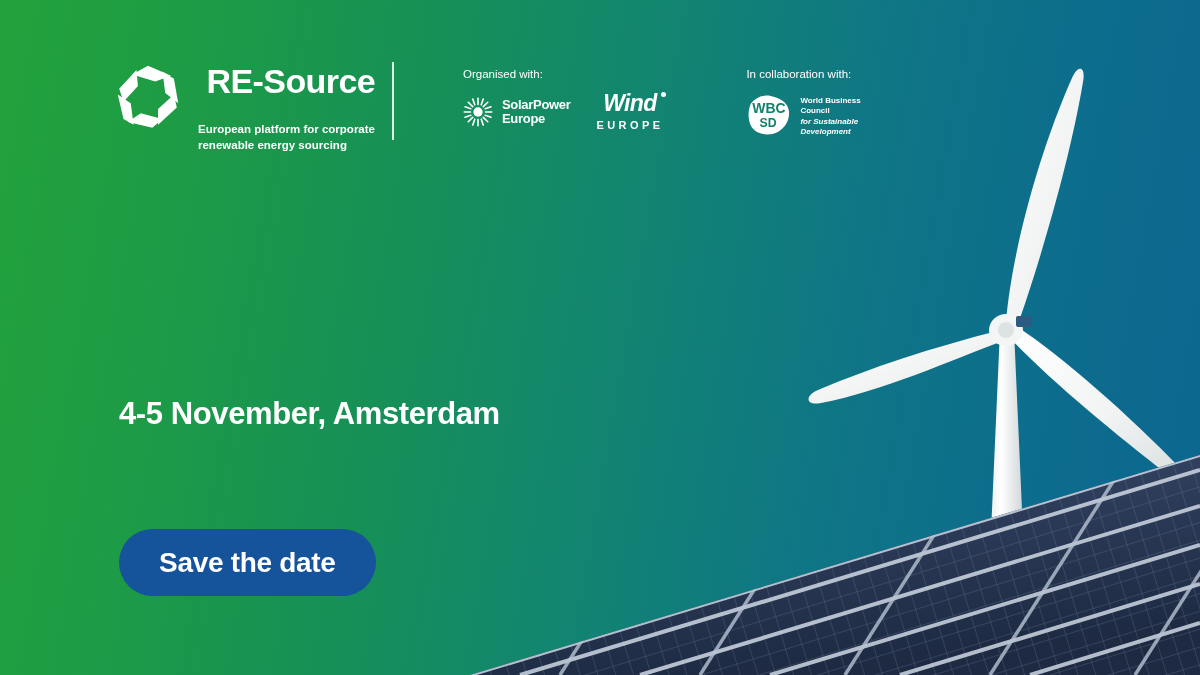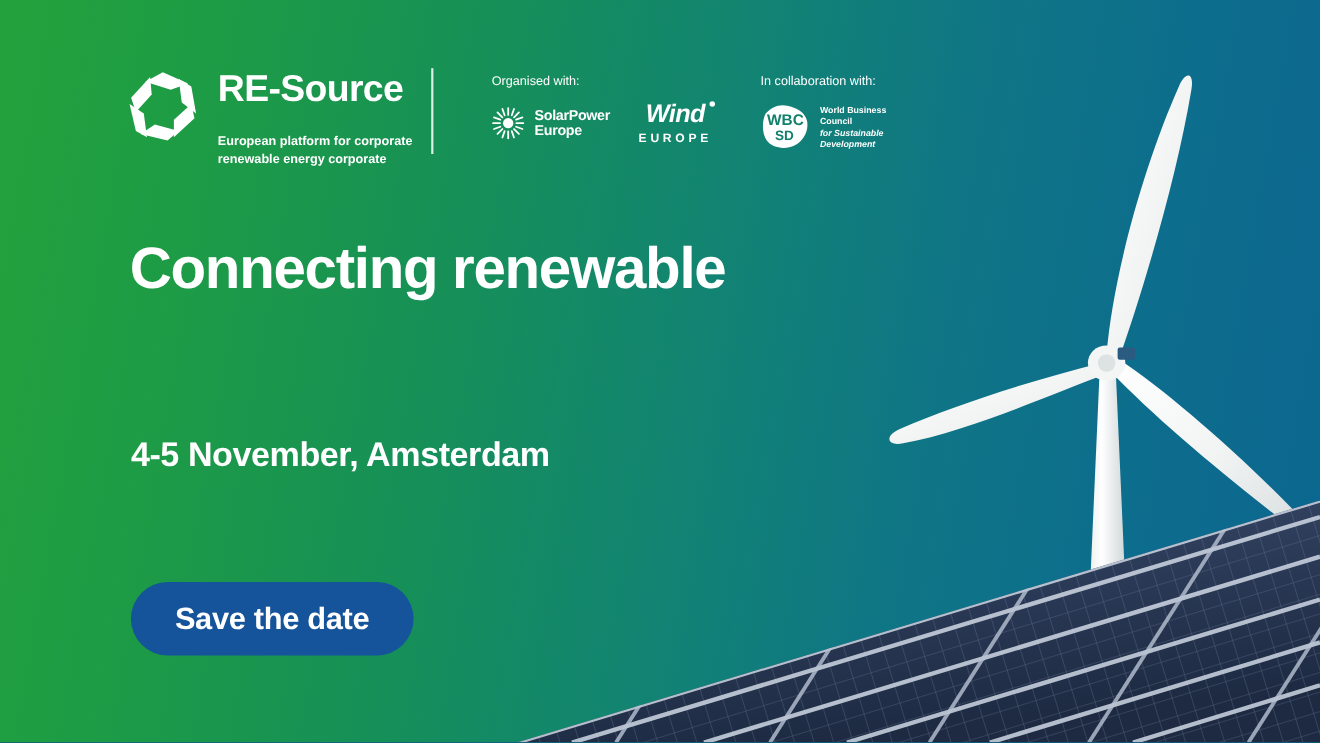--- a/index.html
+++ b/index.html
@@ -51,20 +51,21 @@
   }
   .brand-text {
     padding-top: 4px;
   }
   .brand-title {
     color: #fff;
     font-size: 34px;
     font-weight: 700;
     letter-spacing: -0.6px;
     line-height: 1;
+    text-align: right;
   }
   .brand-sub {
     color: #fff;
     font-size: 11.5px;
     font-weight: 600;
     line-height: 1.35;
     margin-top: 24px;
     max-width: 180px;
   }
   .divider {
@@ -89,22 +90,23 @@
     font-size: 12px;
     font-weight: 600;
     line-height: 1.35;
     margin-top: 8px;
   }
 
   
   .partners {
     display: flex;
     align-items: flex-start;
-    margin-left: 36px;
+    margin-left: 52px;
     padding-top: 8px;
+    gap: 39px;
   }
   .partner-group + .partner-group { margin-left: 44px; }
   .partner-caption {
     color: #fff;
     font-size: 11.5px;
     font-weight: 500;
     margin-bottom: 12px;
     white-space: nowrap;
   }
   .partner-row {
@@ -296,21 +298,21 @@
           <path d="M90 66 L64 90 L64 68 L86 48 Z"></path>
           <path d="M56 94 L22 86 L40 74 L70 82 Z"></path>
           <path d="M16 82 L8 48 L26 60 L30 90 Z"></path>
           <path d="M10 40 L34 14 L36 36 L16 58 Z"></path>
         </g>
       </svg>
       <div class="brand-text">
         <div class="brand-title">RE-Source</div>
         <div class="brand-sub">
           <span>European platform for corporate</span><br>
-          <span>renewable energy corporate</span>
+          <span>renewable energy sourcing</span>
         </div>
       </div>
     </div>
 
     <div class="divider"></div>
 
 
     <div class="partners">
 
       <div class="partner-group">
@@ -376,20 +378,20 @@
             </div>
           </div>
 
         </div>
       </div>
 
     </div>
   </div>
 
   <div class="headline">
-    <span>Connecting renewable</span><br>
+    <br>
   </div>
 
   <div class="subhead">4-5 November, Amsterdam</div>
 
   <button class="cta">Save the date</button>
 
 </div>
 
 </body></html>

